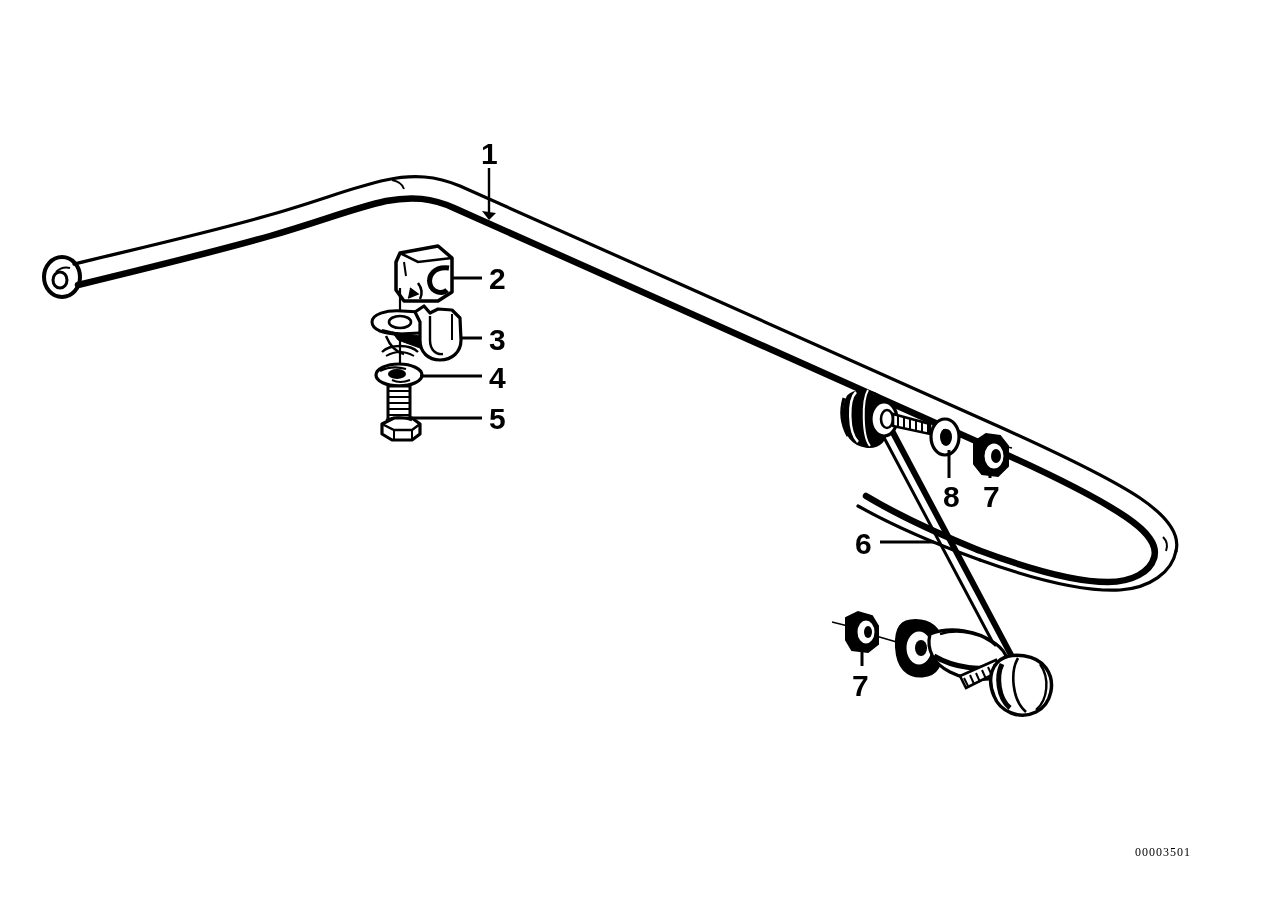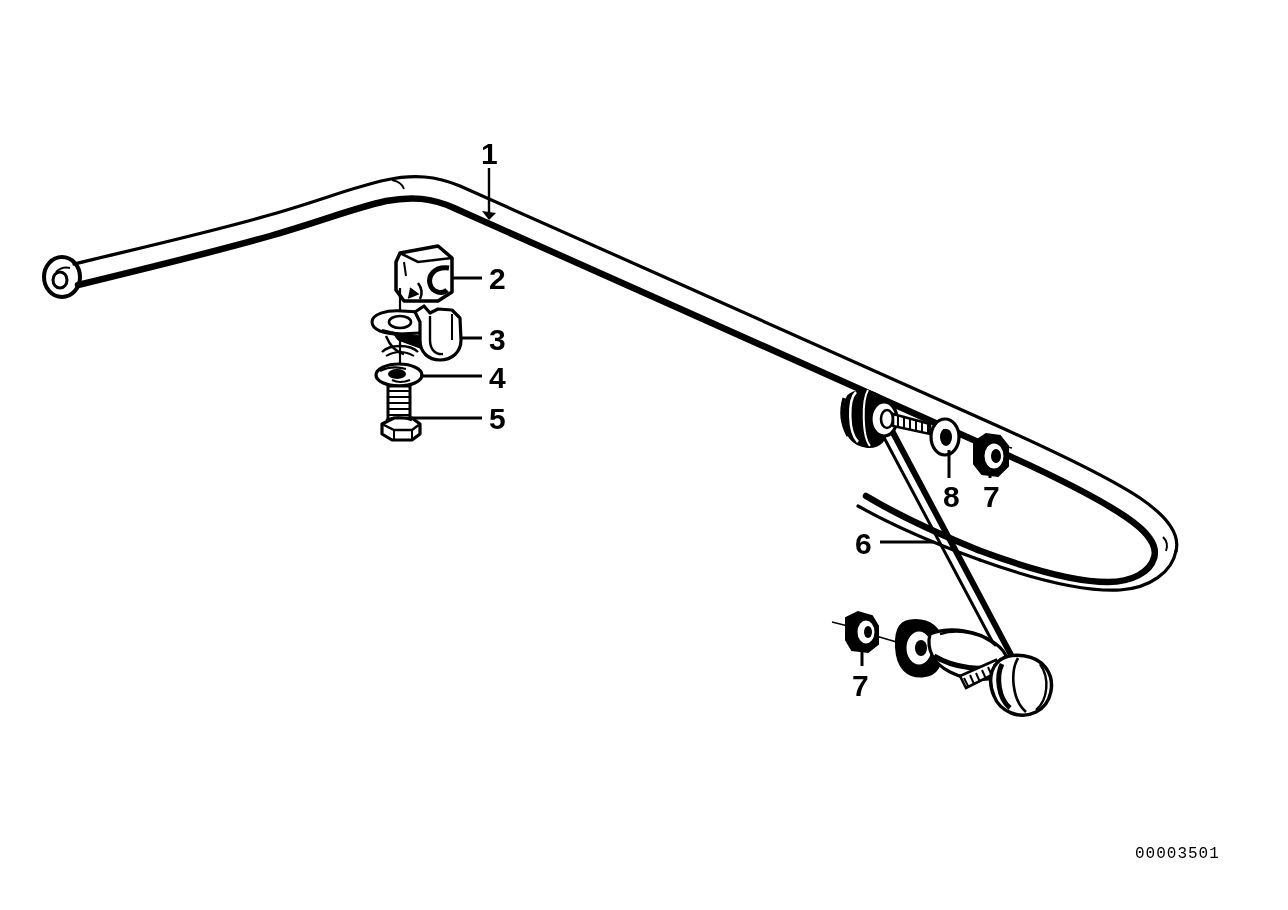--- a/index.html
+++ b/index.html
@@ -32,22 +32,22 @@
     font-family: "Liberation Sans", sans-serif;
     font-weight: bold;
     font-size: 30px;
     line-height: 30px;
     color: #000000;
     white-space: nowrap;
     user-select: none;
   }
   .diagram-id {
     position: absolute;
-    font-family: Liberation Mono, monospace;
-    font-size: 16px;
+    font-family: Liberation Serif, serif;
+    font-size: 12px;
     letter-spacing: 1px;
     color: #000000;
     white-space: nowrap;
   }
 </style>
 </head>
 <body>
 
 <div id="diagram-root">
 

